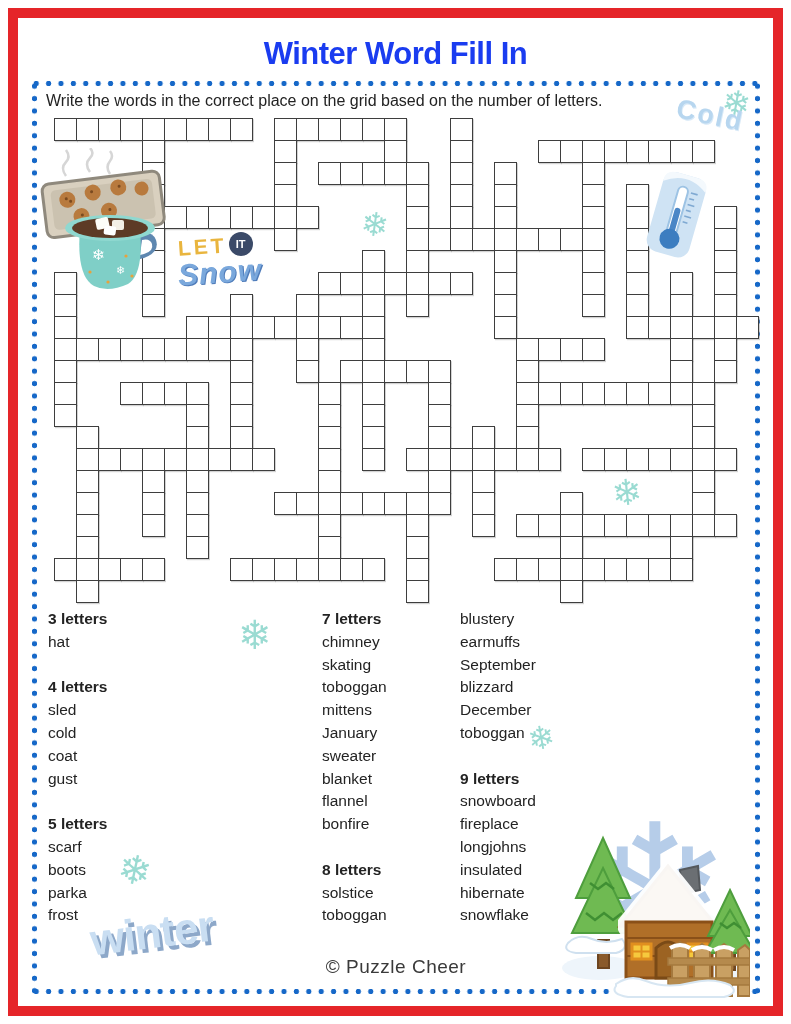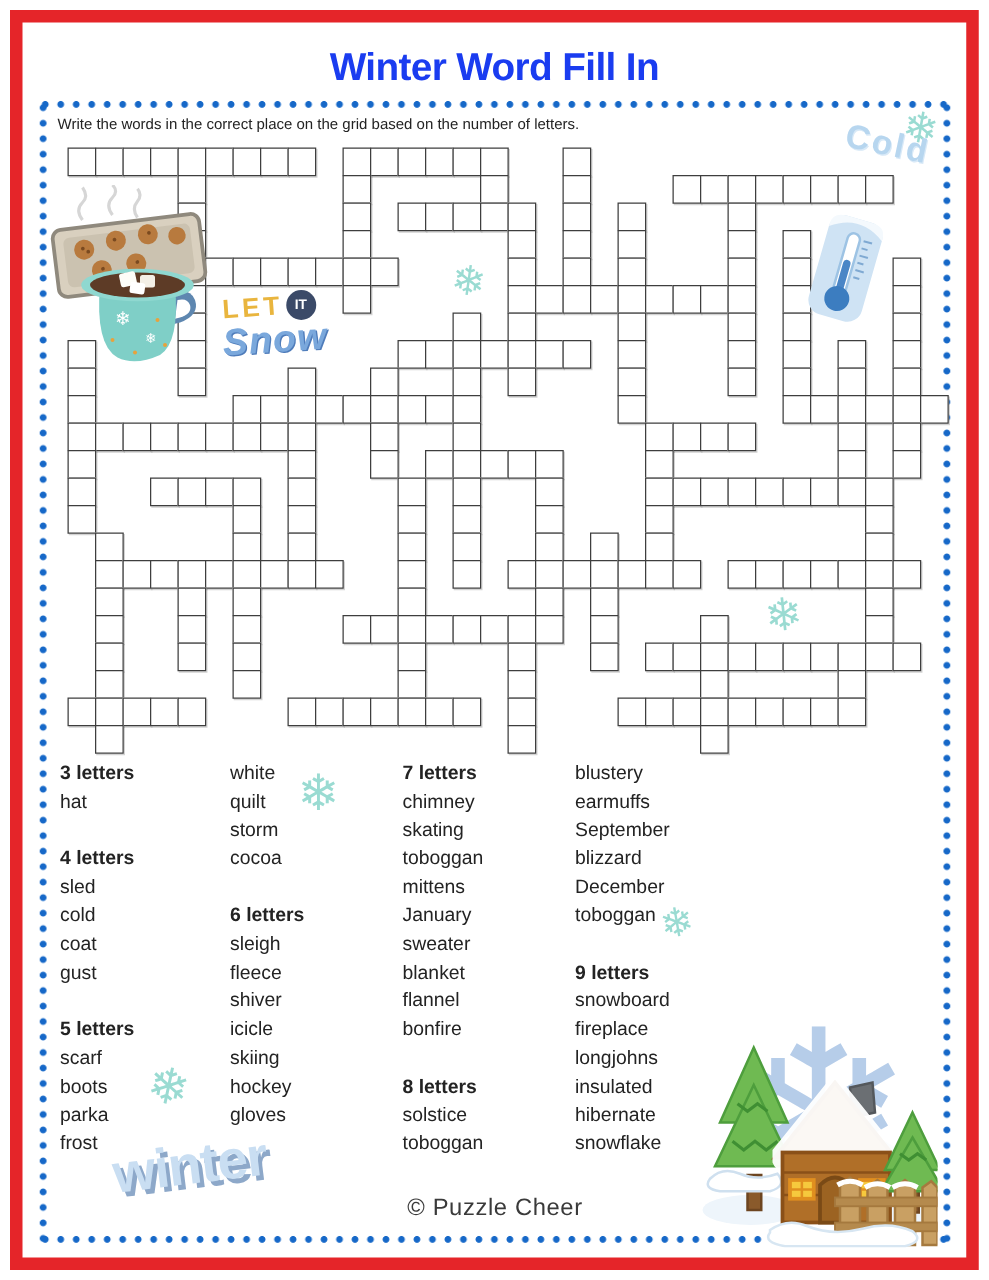--- a/index.html
+++ b/index.html
@@ -13,21 +13,21 @@
   }
   .red-frame{position:absolute;left:8px;top:8px;right:8px;bottom:8px;border:10px solid var(--red);}
   .dots-h{position:absolute;left:30px;width:732px;height:7px;
     background-image:radial-gradient(circle,var(--dot) 2.4px,transparent 3px);
     background-size:12.4px 7px;background-position:left center;background-repeat:repeat-x;}
   .dots-v{position:absolute;top:80px;height:914px;width:7px;
     background-image:radial-gradient(circle,var(--dot) 2.4px,transparent 3px);
     background-size:7px 12.4px;background-position:center top;background-repeat:repeat-y;}
   .page-title{position:absolute;left:0;right:0;top:36px;text-align:center;
     font-size:31px;font-weight:800;letter-spacing:-.5px;color:var(--title);}
-  .instructions{position:absolute;left:46px;top:92px;font-size:12px;color:var(--ink);}
+  .instructions{position:absolute;left:46px;top:92px;font-size:16px;color:var(--ink);}
   .grid{position:absolute;left:54px;top:118px;width:706px;height:486px;}
   .cell{position:absolute;width:23px;height:23px;box-sizing:border-box;
     border:1.6px solid var(--line);background:#fff;box-shadow:1px 1.2px 0 rgba(130,130,130,.35);}
   .word-list{position:absolute;left:0;top:610px;width:791px;height:380px;}
   .wcol{position:absolute;top:0;width:140px;}
   .wline{height:22.8px;font-size:15.5px;color:var(--ink);white-space:nowrap;}
   .whead{font-weight:bold;}
   .flake{position:absolute;color:var(--teal);line-height:1;font-family:"DejaVu Sans",sans-serif;}
   .cold-text{position:absolute;left:676px;top:100px;font-size:27px;font-weight:800;
     color:#b7d6ef;transform:rotate(12deg);letter-spacing:2px;
@@ -420,35 +420,20 @@
       <div class="wline">cold</div>
       <div class="wline">coat</div>
       <div class="wline">gust</div>
       <div class="wline"></div>
       <div class="wline whead">5 letters</div>
       <div class="wline">scarf</div>
       <div class="wline">boots</div>
       <div class="wline">parka</div>
       <div class="wline">frost</div>
     </div>
-    <div class="wcol" style="left: 184px;">
-      <div class="wline">white</div>
-      <div class="wline">quilt</div>
-      <div class="wline">storm</div>
-      <div class="wline">cocoa</div>
-      <div class="wline"></div>
-      <div class="wline whead">6 letters</div>
-      <div class="wline">sleigh</div>
-      <div class="wline">fleece</div>
-      <div class="wline">shiver</div>
-      <div class="wline">icicle</div>
-      <div class="wline">skiing</div>
-      <div class="wline">hockey</div>
-      <div class="wline">gloves</div>
-    </div>
     <div class="wcol" style="left: 322px;">
       <div class="wline whead">7 letters</div>
       <div class="wline">chimney</div>
       <div class="wline">skating</div>
       <div class="wline">toboggan</div>
       <div class="wline">mittens</div>
       <div class="wline">January</div>
       <div class="wline">sweater</div>
       <div class="wline">blanket</div>
       <div class="wline">flannel</div>

